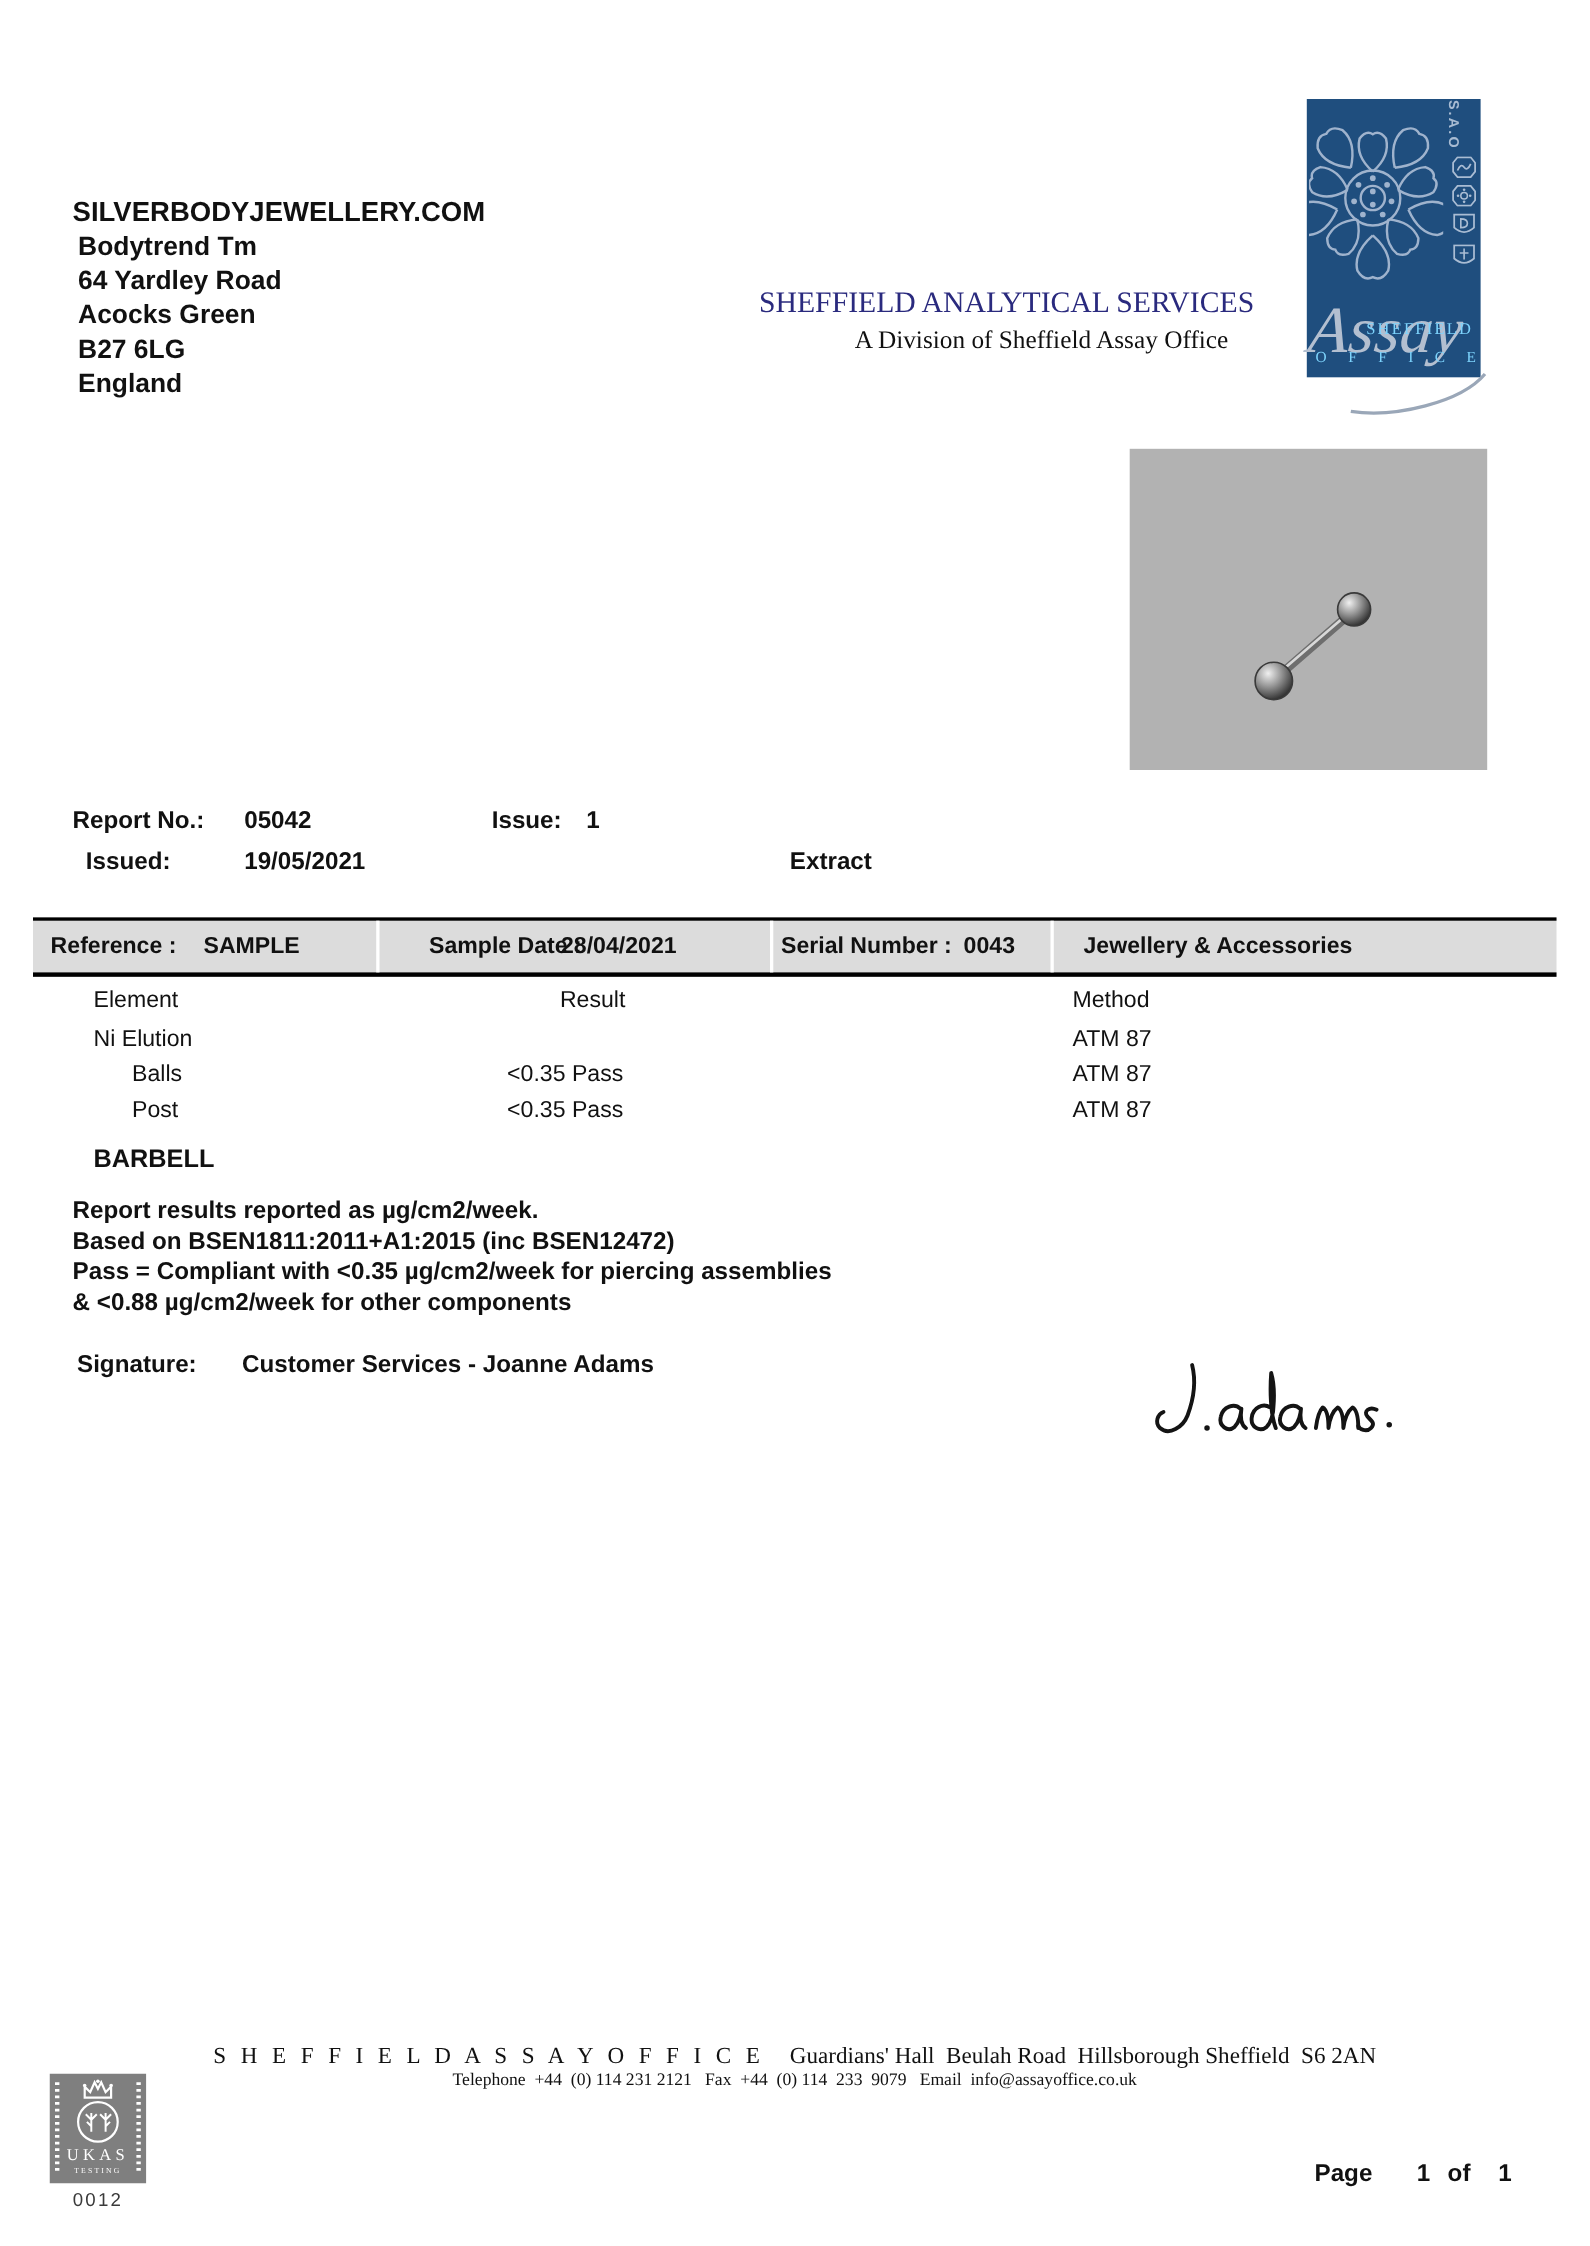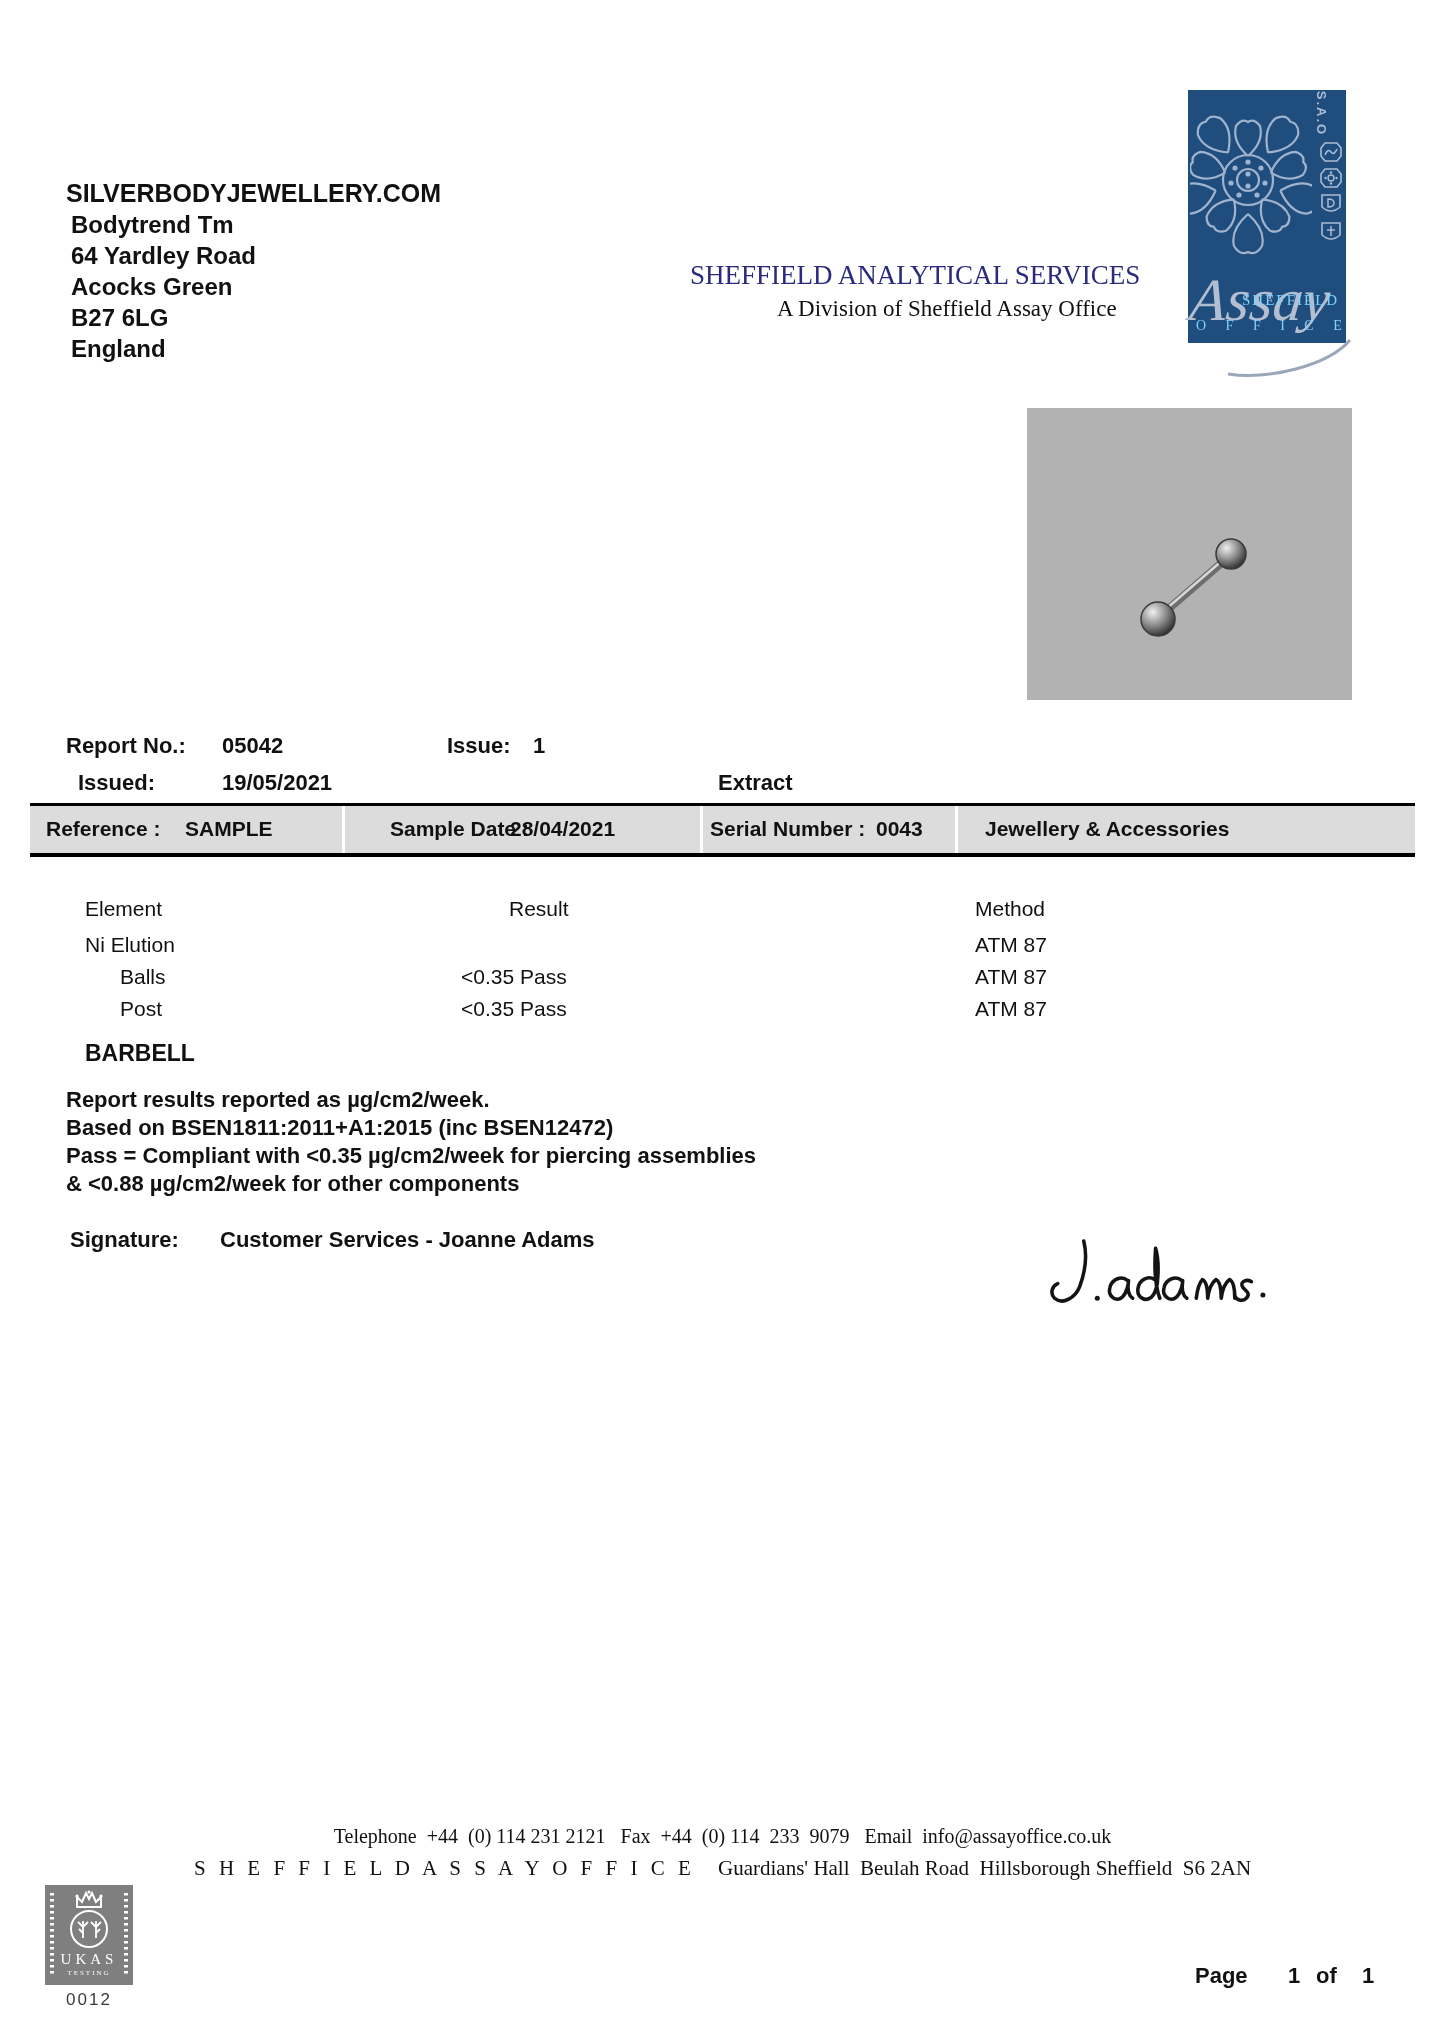--- a/index.html
+++ b/index.html
@@ -31,35 +31,35 @@
   .svc-title{left:690px;top:260px;font-family:"Liberation Serif",serif;font-size:27px;color:#2a2a7e;}
   .svc-sub{left:777px;top:296px;font-family:"Liberation Serif",serif;font-size:23px;color:#101010;}
 
   
   .photo{left:1027px;top:408px;width:325px;height:292px;background:#b2b2b2;}
 
   
   .meta{font-weight:bold;font-size:22px;}
 
   
-  .refbar{left:30px;top:803px;width:1385px;height:47px;background:#dcdcdc;
+  .refbar{left:30px;top:834px;width:1385px;height:47px;background:#dcdcdc;
           border-top:3px solid #000;border-bottom:4px solid #000;box-sizing:content-box;}
   .refbar .cell-text{position:absolute;top:11px;font-weight:bold;font-size:21px;white-space:nowrap;}
   .refbar .sep{position:absolute;top:0;width:3px;height:47px;background:#ffffff;}
 
   
   .tbl{font-size:21px;}
 
   
   .notes{left:66px;top:1086px;font-weight:bold;font-size:22px;line-height:28px;white-space:nowrap;}
 
   
   .foot-line1{left:0;top:1856px;width:1445px;text-align:center;font-family:"Liberation Serif",serif;font-size:21px;}
   .foot-line1 .office{letter-spacing:4px;margin-right:18px;}
-  .foot-line2{left:0;top:1825px;width:1445px;text-align:center;font-family:"Liberation Serif",serif;font-size:20px;}
+  .foot-line2{left:0;top:1882px;width:1445px;text-align:center;font-family:"Liberation Serif",serif;font-size:16px;}
   .foot-line3{left:0;top:1928px;width:1445px;text-align:center;font-weight:bold;font-size:20px;}
   .ukas-num{left:45px;top:1990px;width:88px;text-align:center;font-size:17px;color:#3a3a3a;letter-spacing:2px;}
   .pageno{font-weight:bold;font-size:22px;}
 </style>
 </head>
 <body>
 
 <div class="page">
 
   <div class="abs addr">

